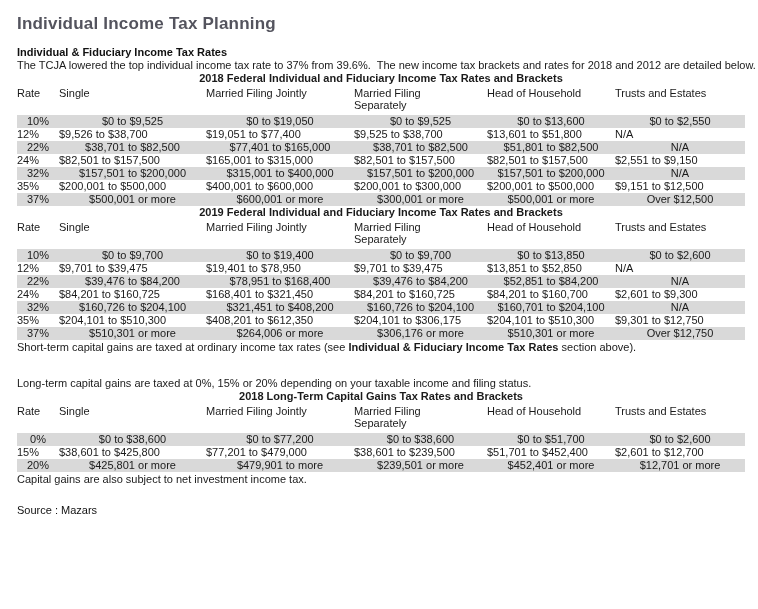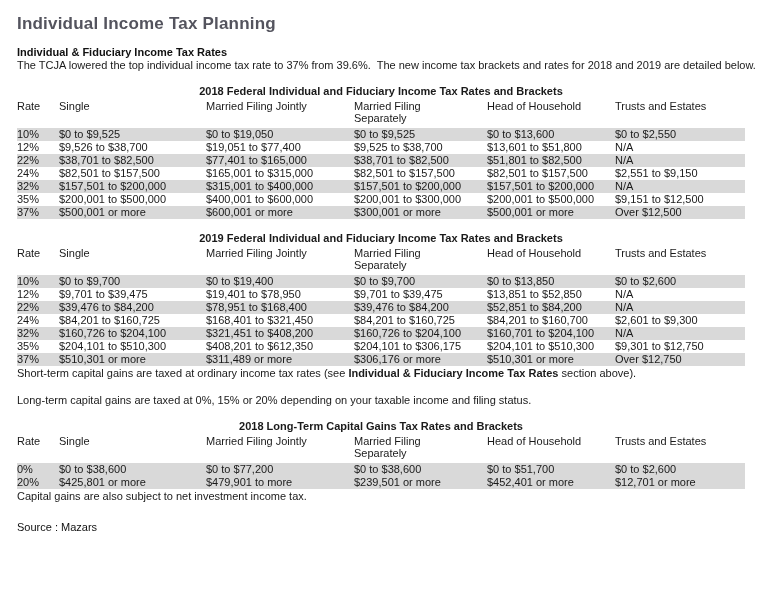--- a/index.html
+++ b/index.html
@@ -8,41 +8,41 @@
     font-family:"Liberation Sans", sans-serif;
     font-size:11px;color:#1a1a1a;
   }
   .page{padding:14px 0 0 17px;box-sizing:border-box;width:758px;height:609px;}
   .page-title{
     font-size:17px;font-weight:bold;margin:0 0 12px 0;
     color:var(--title-color,#54545e);letter-spacing:.2px;
   }
   .section-heading{font-size:11px;font-weight:bold;margin:12px 0 0 0;color:#111;}
   .para{margin:1px 0 0 0;max-width:742px;line-height:13px;white-space:pre-wrap;}
-  .para.spaced{margin-top:14px;}
-  .taxtable{margin-top:13px;width:728px;}
+  .para.spaced{margin-top:23px;}
+  .taxtable{width:728px;}
   .ttitle{text-align:center;font-weight:bold;line-height:13px;}
   .trow{display:grid;grid-template-columns:42px 147px 148px 133px 128px 1fr;align-items:start;}
-  .trow.shaded{background:var(--row-shade,#d9d9d9);}
+  .trow.shaded{background:var(--row-shade,#d9d9d9);text-align:center;}
   .tcell{line-height:13px;white-space:nowrap;overflow:visible;}
   .thead .tcell{font-weight:normal;line-height:12px;padding-top:2px;padding-bottom:1px;}
   .thead .tcell.c3 span{display:inline-block;max-width:88px;white-space:normal;}
   .thead{margin-bottom:3px;}
   .note{}
   .source{margin-top:18px;text-align:left;padding-right:16px;color:#111;}
 </style>
 </head>
 <body>
 
 <div class="page">
 
   <h1 class="page-title">Individual Income Tax Planning</h1>
 
   <h2 class="section-heading">Individual &amp; Fiduciary Income Tax Rates</h2>
-  <p class="para">The TCJA lowered the top individual income tax rate to 37% from 39.6%.  The new income tax brackets and rates for 2018 and 2019 are detailed below.</p>
+  <p class="para">The TCJA lowered the top individual income tax rate to 37% from 39.6%.  The new income tax brackets and rates for 2018 and 2012 are detailed below.</p>
 
   <div class="taxtable">
       <div class="ttitle">2018 Federal Individual and Fiduciary Income Tax Rates and Brackets</div>
       <div class="trow thead">
         <div class="tcell h c0"><span>Rate</span></div>
         <div class="tcell h c1"><span>Single</span></div>
         <div class="tcell h c2"><span>Married Filing Jointly</span></div>
         <div class="tcell h c3"><span>Married Filing Separately</span></div>
         <div class="tcell h c4"><span>Head of Household</span></div>
         <div class="tcell h c5"><span>Trusts and Estates</span></div>
@@ -159,21 +159,21 @@
         <div class="tcell c0">35%</div>
         <div class="tcell c1">$204,101 to $510,300</div>
         <div class="tcell c2">$408,201 to $612,350</div>
         <div class="tcell c3">$204,101 to $306,175</div>
         <div class="tcell c4">$204,101 to $510,300</div>
         <div class="tcell c5">$9,301 to $12,750</div>
       </div>
       <div class="trow shaded">
         <div class="tcell c0">37%</div>
         <div class="tcell c1">$510,301 or more</div>
-        <div class="tcell c2">$311,489 or more</div>
+        <div class="tcell c2">$264,006 or more</div>
         <div class="tcell c3">$306,176 or more</div>
         <div class="tcell c4">$510,301 or more</div>
         <div class="tcell c5">Over $12,750</div>
       </div>
     </div>
 
   <p class="para"><span>Short-term capital gains are taxed at ordinary income tax rates (see </span><b>Individual &amp; Fiduciary Income Tax Rates</b><span> section above).</span></p>
   <p class="para spaced">Long-term capital gains are taxed at 0%, 15% or 20% depending on your taxable income and filing status.</p>
 
   <div class="taxtable">
@@ -187,20 +187,28 @@
         <div class="tcell h c5"><span>Trusts and Estates</span></div>
       </div>
       <div class="trow shaded">
         <div class="tcell c0">0%</div>
         <div class="tcell c1">$0 to $38,600</div>
         <div class="tcell c2">$0 to $77,200</div>
         <div class="tcell c3">$0 to $38,600</div>
         <div class="tcell c4">$0 to $51,700</div>
         <div class="tcell c5">$0 to $2,600</div>
       </div>
+      <div class="trow">
+        <div class="tcell c0">15%</div>
+        <div class="tcell c1">$38,601 to $425,800</div>
+        <div class="tcell c2">$77,201 to $479,000</div>
+        <div class="tcell c3">$38,601 to $239,500</div>
+        <div class="tcell c4">$51,701 to $452,400</div>
+        <div class="tcell c5">$2,601 to $12,700</div>
+      </div>
       <div class="trow shaded">
         <div class="tcell c0">20%</div>
         <div class="tcell c1">$425,801 or more</div>
         <div class="tcell c2">$479,901 to more</div>
         <div class="tcell c3">$239,501 or more</div>
         <div class="tcell c4">$452,401 or more</div>
         <div class="tcell c5">$12,701 or more</div>
       </div>
     </div>
 

